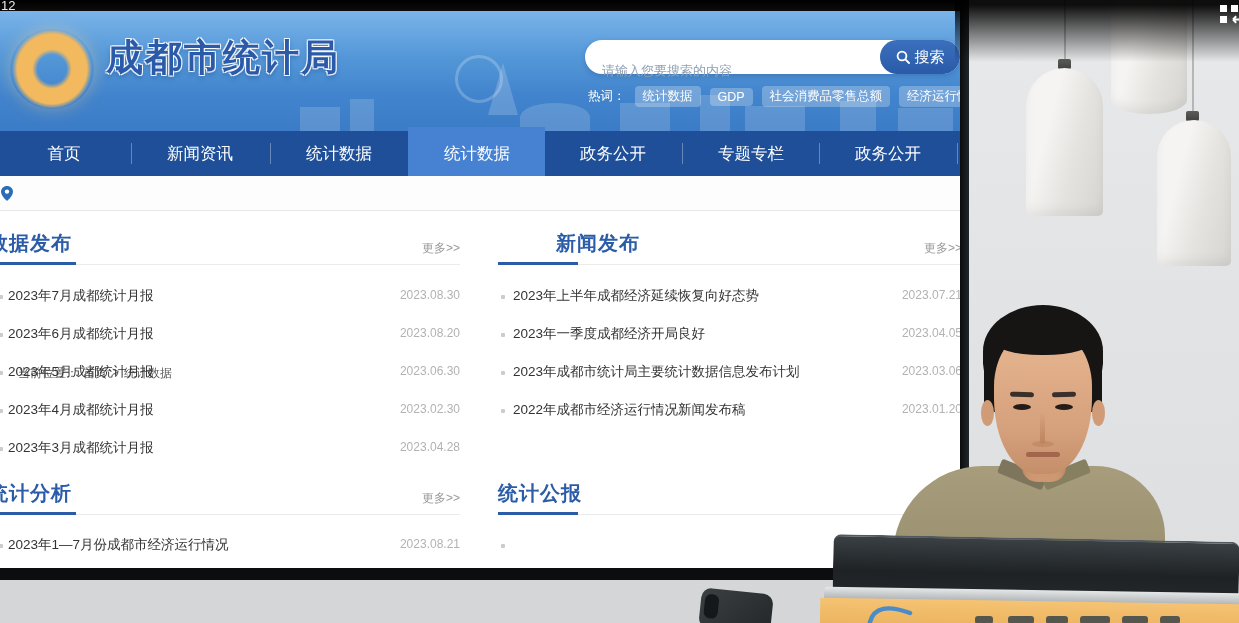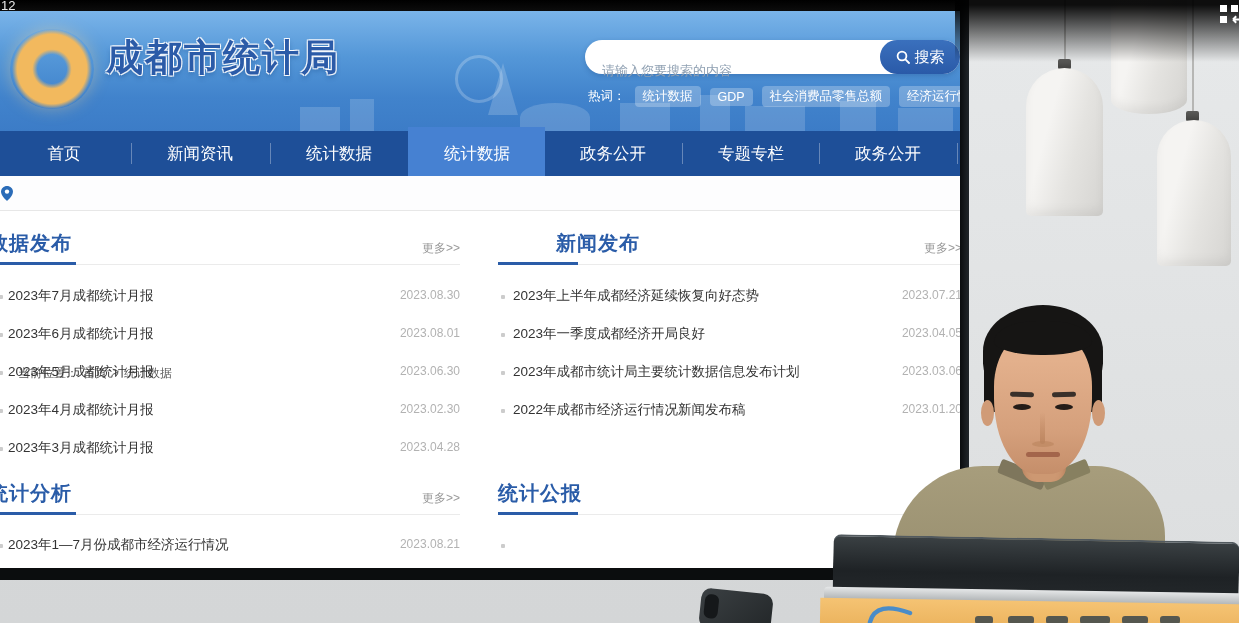--- a/index.html
+++ b/index.html
@@ -175,21 +175,21 @@
     <div class="u-blue" style="left:-12px;top:262px;width:88px;"></div>
 
     <div class="row rowL" style="top:287px;">
         <span class="dot"></span>
         <a>2023年7月成都统计月报</a>
         <span class="item-date">2023.08.30</span>
       </div>
     <div class="row rowL" style="top:325px;">
         <span class="dot"></span>
         <a>2023年6月成都统计月报</a>
-        <span class="item-date">2023.08.01</span>
+        <span class="item-date">2023.08.20</span>
       </div>
     <div class="row rowL" style="top:363px;">
         <span class="dot"></span>
         <a>2023年5月成都统计月报</a>
         <span class="item-date">2023.06.30</span>
       </div>
     <div class="row rowL" style="top:401px;">
         <span class="dot"></span>
         <a>2023年4月成都统计月报</a>
         <span class="item-date">2023.02.30</span>

